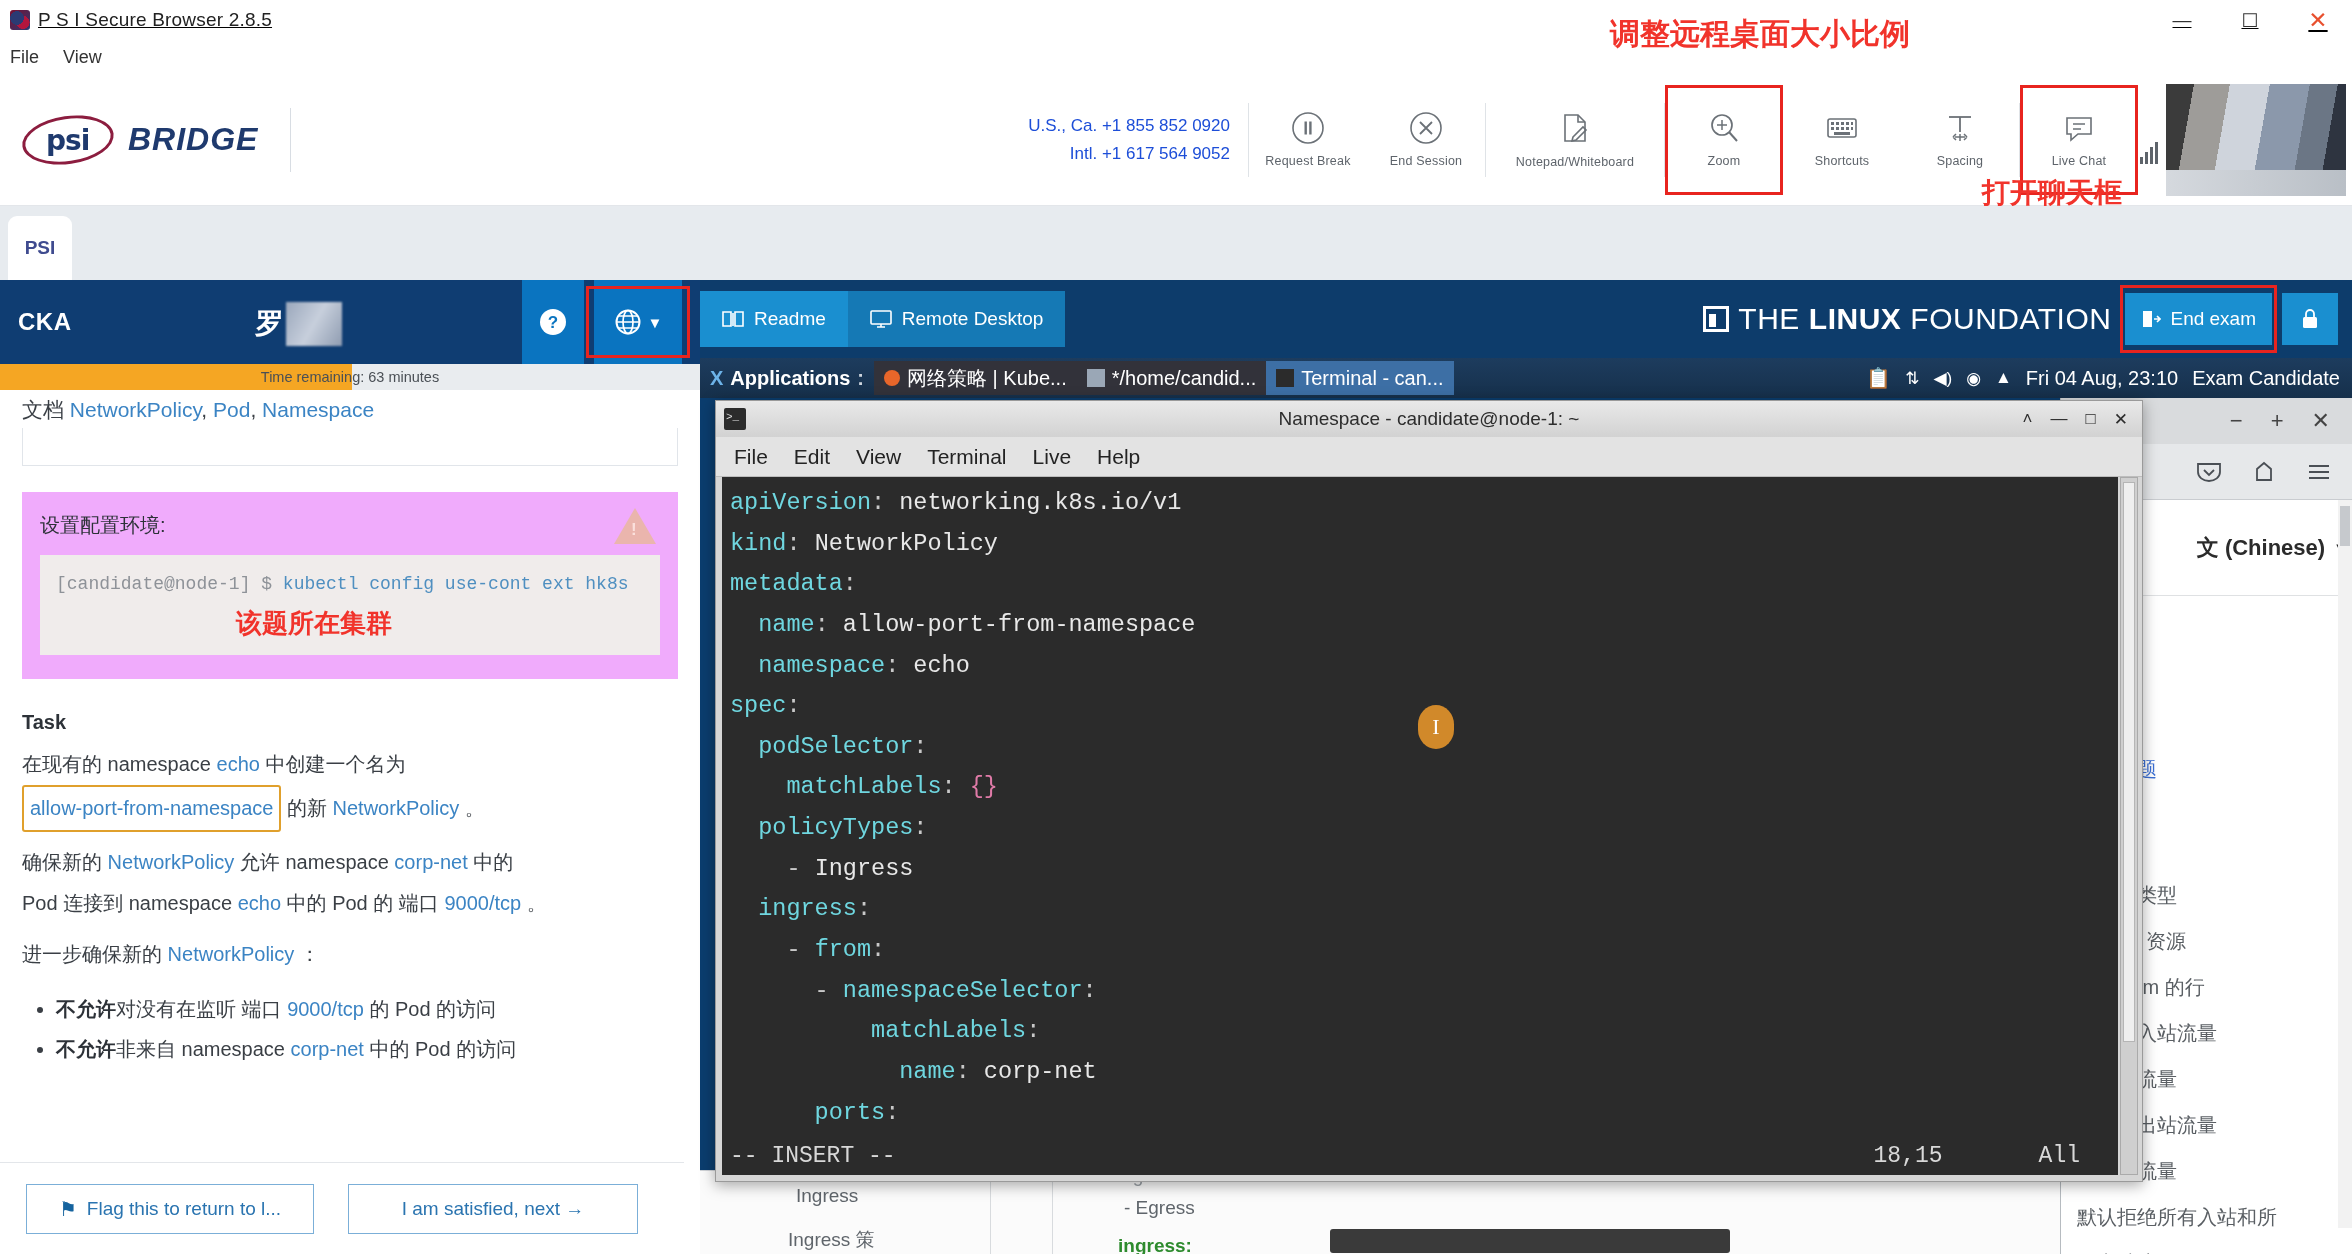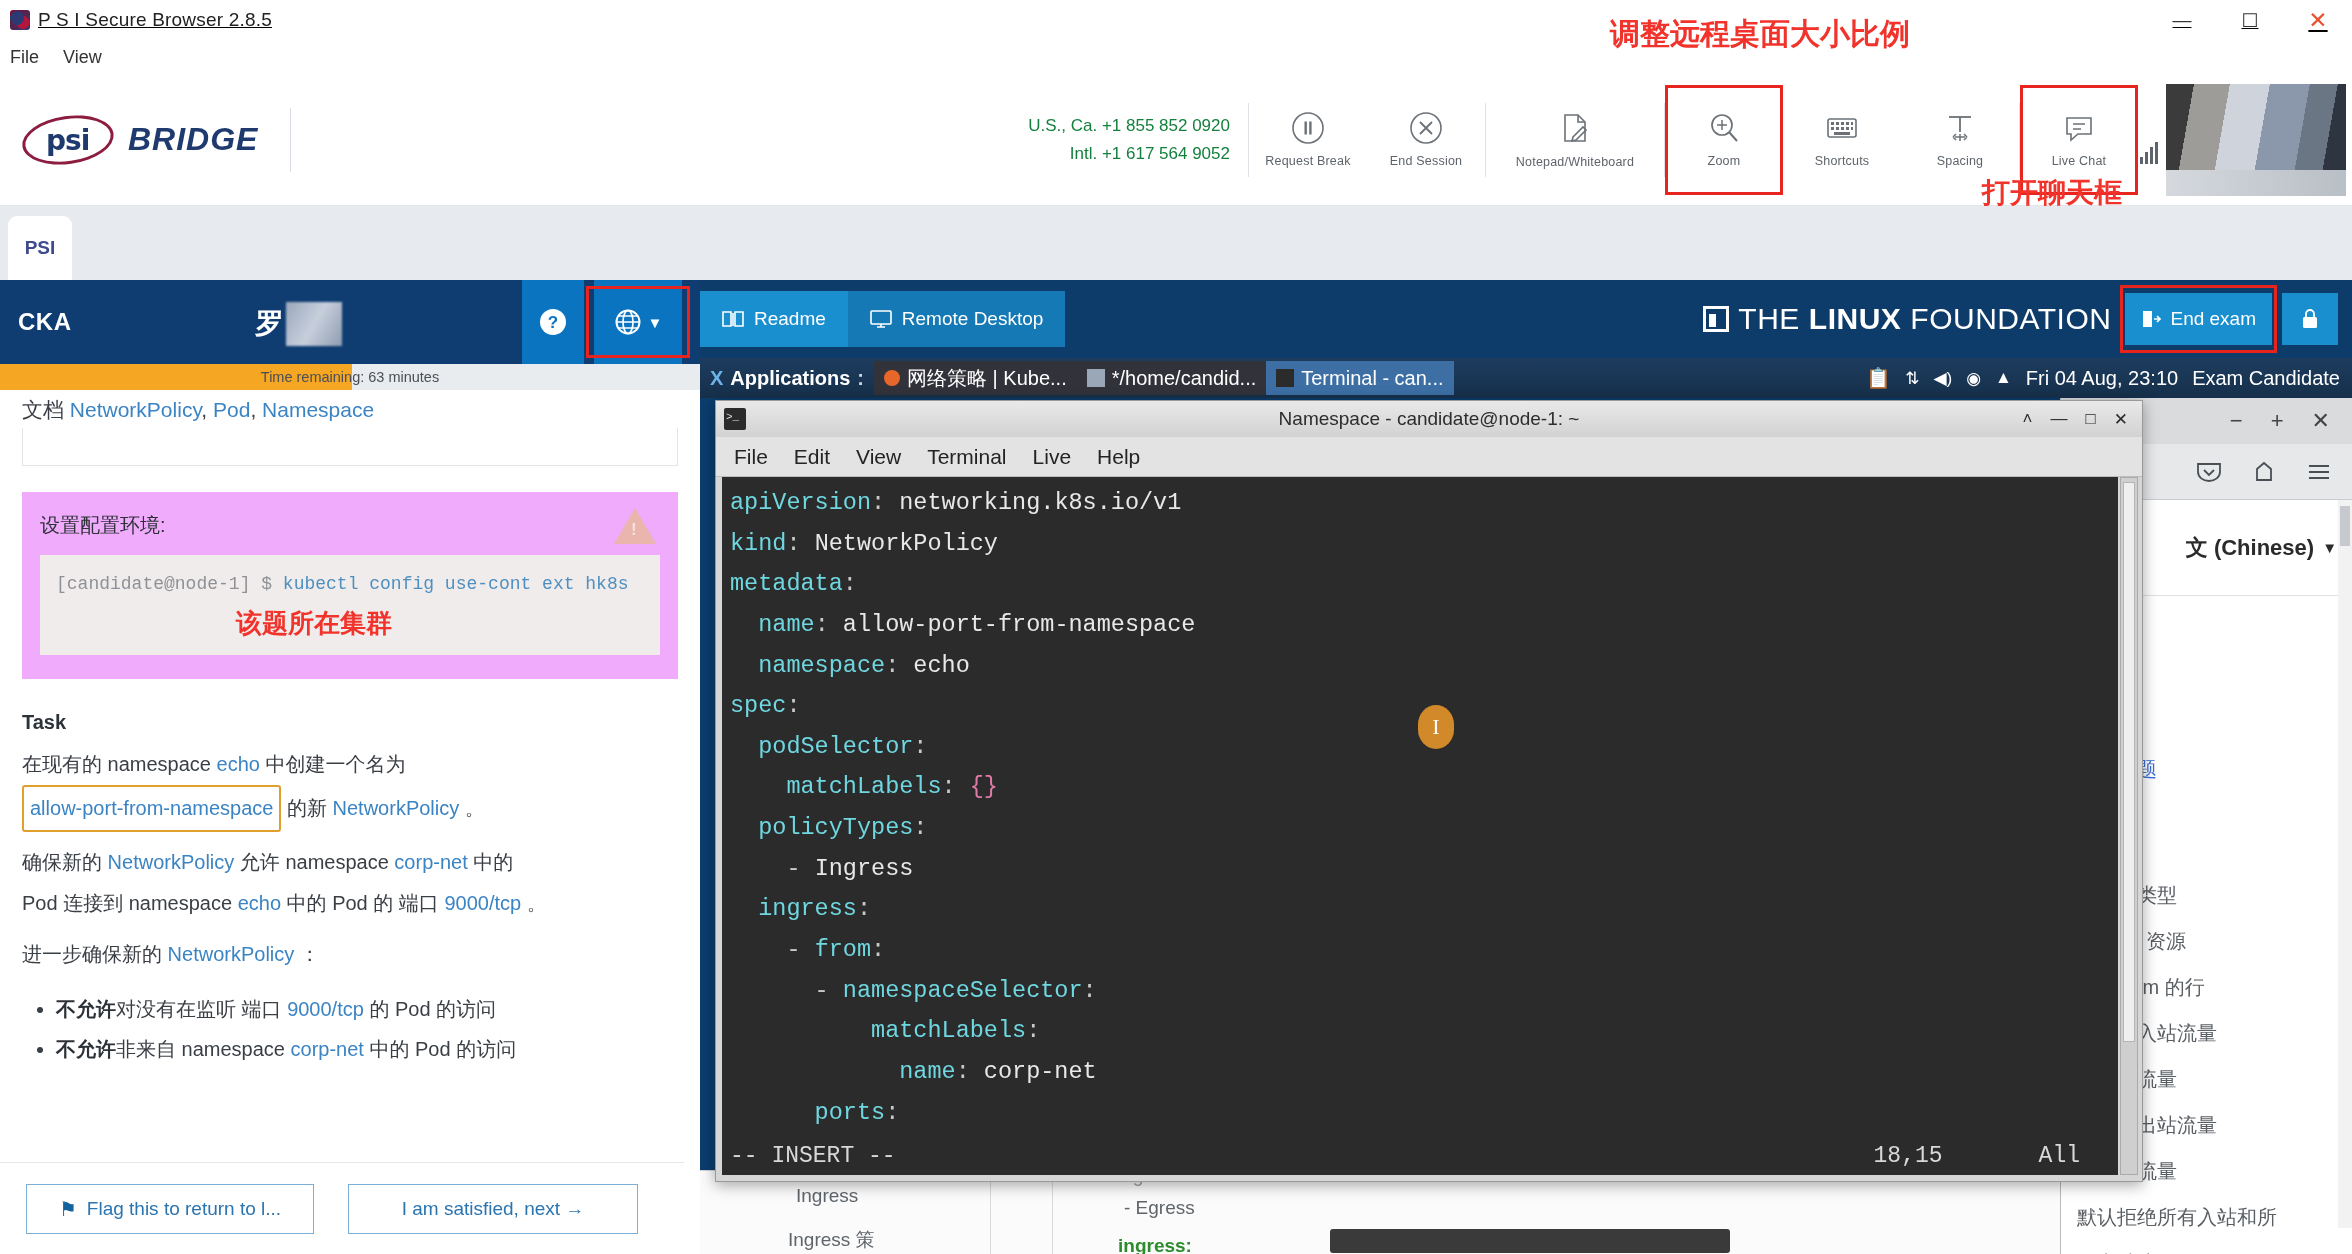--- a/index.html
+++ b/index.html
@@ -56,21 +56,21 @@
     font-size:28px; font-weight:bold; color:#1f3a6e; transform:rotate(8deg);
     font-family:"DejaVu Sans", sans-serif; letter-spacing:-1px;
   }
   .bridge-txt {
     font-size:32px; font-weight:bold; font-style:italic; color:#1f3a6e;
     letter-spacing:1px; font-family:"Liberation Sans", sans-serif;
   }
   .brand-divider { width:1px; height:64px; background:#d8dde3; margin-left:32px; }
 
   .phones {
-    margin-left:auto; text-align:right; font-size:17px; color:#15803d; line-height:1.6;
+    margin-left:auto; text-align:right; font-size:17px; color:#1d4ed8; line-height:1.6;
     padding-right:18px;
   }
   .vdiv { width:1px; height:74px; background:#dfe3e7; }
 
   .toolicons { display:flex; align-items:center; height:132px; }
   .tool {
     width:118px; height:110px; display:flex; flex-direction:column;
     align-items:center; justify-content:center; gap:9px; position:relative;
   }
   .tool .glyph { color:#5e646b; }
@@ -263,21 +263,21 @@
     height:46px; background:#d9dbdd; display:flex; align-items:center;
     justify-content:flex-end; gap:28px; padding-right:22px; color:#444; font-size:22px;
   }
   .ff-toolbar {
     height:56px; background:#e6e8ea; display:flex; align-items:center;
     justify-content:flex-end; gap:30px; padding-right:20px; color:#4a4f55; font-size:22px;
     border-bottom:1px solid #c9ccd0;
   }
   .ff-langrow {
     height:96px; display:flex; align-items:center; justify-content:flex-end;
-    padding-right:15px; font-size:22px; font-weight:bold; color:#2b2b2b;
+    padding-right:4px; font-size:22px; font-weight:bold; color:#2b2b2b;
     border-bottom:1px solid #dfe1e3;
   }
   .ff-links { padding:46px 0 0 0; font-size:20px; color:#3b6fd4; line-height:2.55; }
   .ff-links div { padding-left:16px; white-space:nowrap; }
   .ff-gray { margin-top:26px; font-size:20px; color:#5a5f64; line-height:2.3; }
   .ff-gray div { padding-left:16px; white-space:nowrap; }
   .ff-chevron {
     position:absolute; right:-2px; top:330px; font-size:56px; color:#ffffff;
     line-height:1;
   }

